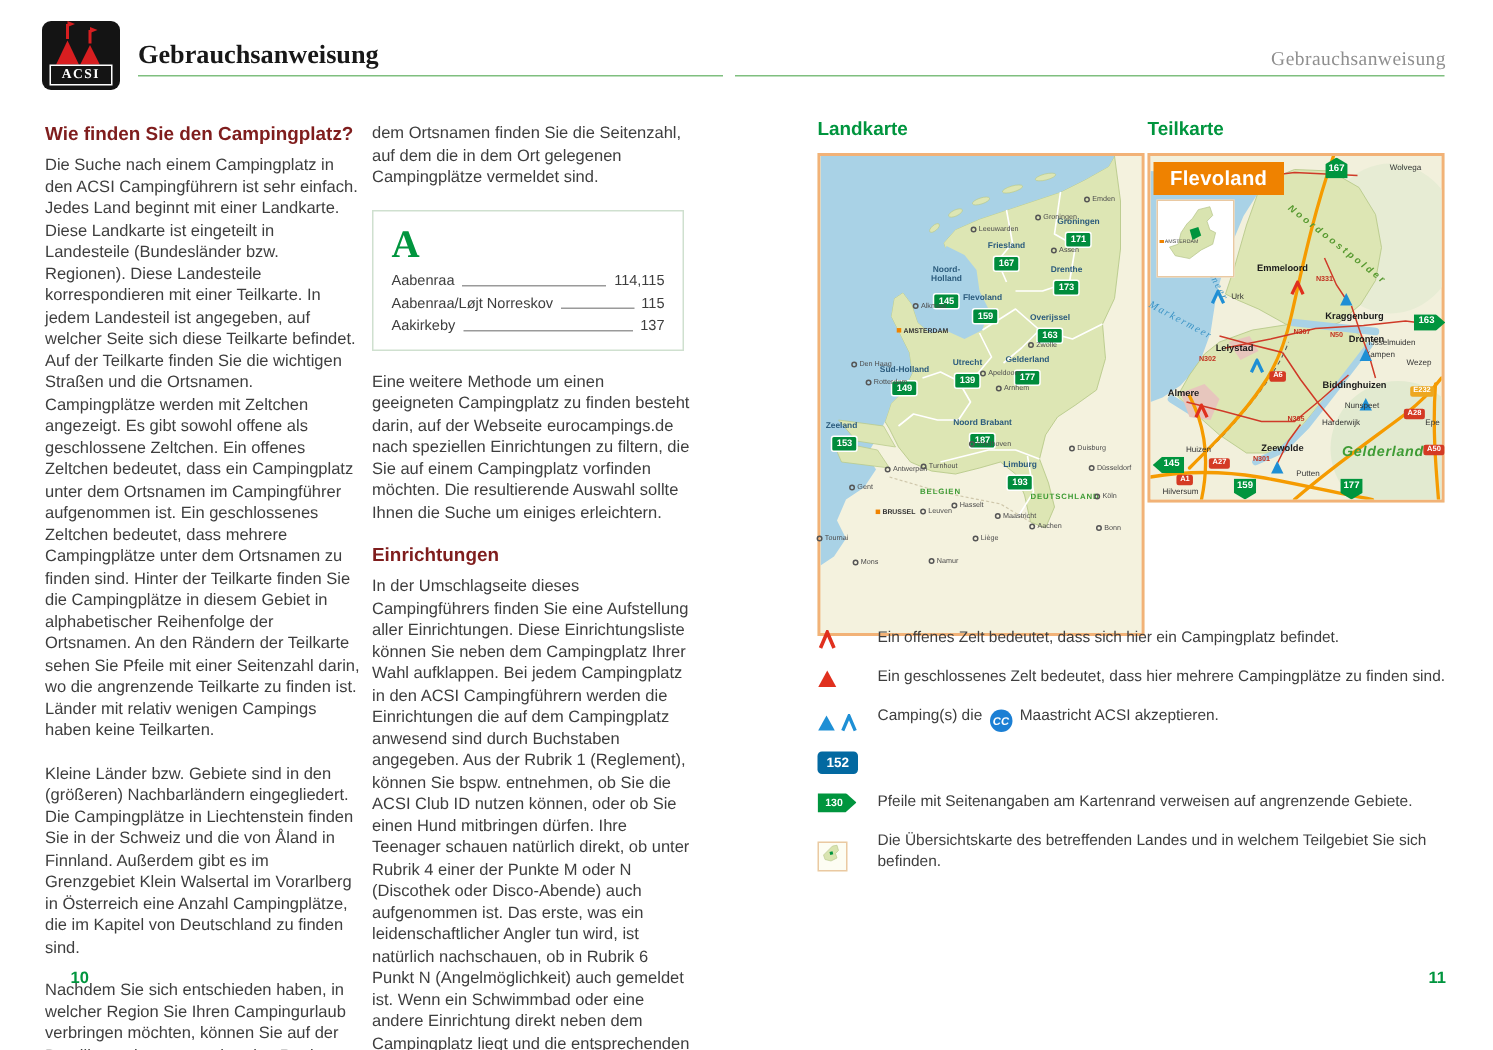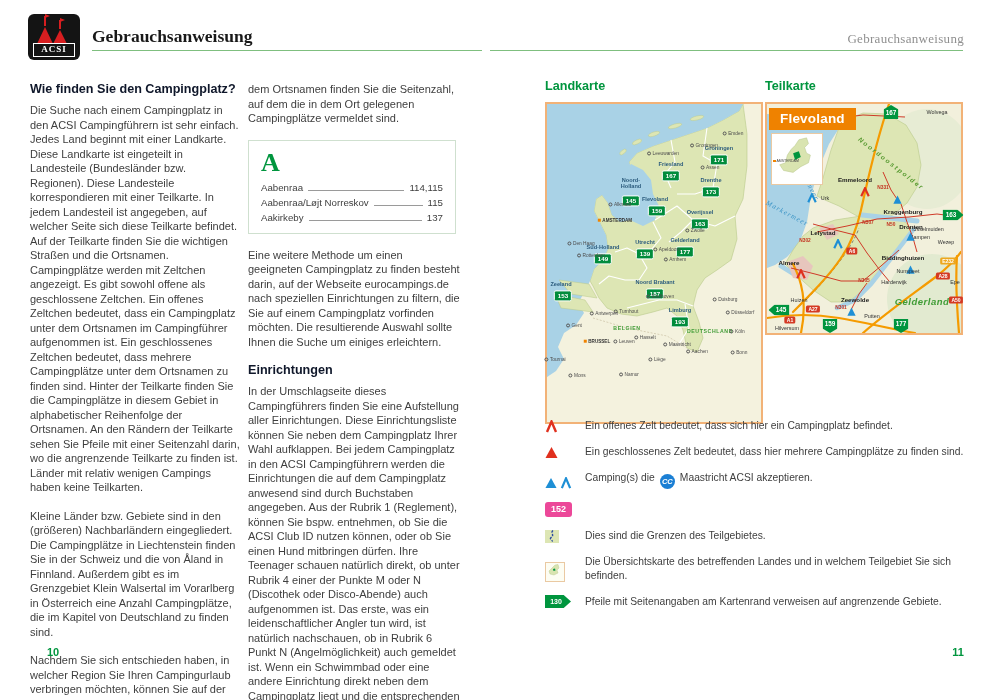--- a/index.html
+++ b/index.html
@@ -18,21 +18,21 @@
   .logo .f1{left:17px;top:0px;} .logo .f2{left:32px;top:4px;}
   .logo .acsi{position:absolute;left:5px;bottom:3px;width:40px;height:12px;background:#141414;border:1.4px solid #fff;
               color:#fff;font:700 9px/11px "Liberation Serif",serif;text-align:center;letter-spacing:1px;}
   .title-left{position:absolute;left:92px;top:26px;font:700 17.5px "Liberation Serif",serif;color:#181818;}
   .title-right{position:absolute;right:31px;top:31px;font:13px "Liberation Serif",serif;color:#8f8f8f;letter-spacing:.3px;}
   .rule{position:absolute;top:50px;height:1px;background:#7fbf7f;}
   .rule-l{left:92px;width:390px;} .rule-r{left:490px;width:473px;}
   
   .col{position:absolute;top:82px;}
   .col1{left:30px;width:211px;} .col2{left:248px;width:212px;}
-  .h-green{font-size:12.6px;font-weight:700;color:#0f172a;margin:0 0 7px;}
+  .h-green{font-size:12.6px;font-weight:700;color:#7f1d1d;margin:0 0 7px;}
   .col p{margin:0 0 14px;font-size:11px;line-height:14.5px;}
   
   .regbox{border:1px solid #cfe0cf;background:#fff;padding:7px 12px 10px;margin:2px 4px 14px 0;}
   .reg-letter{font:700 26px "Liberation Serif",serif;color:#00953e;margin-bottom:4px;}
   .reg-row{display:flex;align-items:flex-end;font-size:9.7px;color:#3e3e3e;margin-top:4px;}
   .reg-line{flex:1;border-bottom:1px solid #9a9a9a;margin:0 5px 2px;}
   
   .map-h{position:absolute;top:79px;font-size:12.6px;font-weight:700;color:#00953e;}
   .lk-h{left:545px;} .tk-h{left:765px;}
   .map{position:absolute;border:2px solid #f2b277;background:#f4f2de;}
@@ -66,21 +66,21 @@
   .banner{position:absolute;left:2px;top:4px;background:#ef8200;color:#fff;font:700 13.5px "Liberation Sans",sans-serif;
           padding:3px 11px 4px;letter-spacing:.2px;}
   .inset{position:absolute;left:4px;top:29px;width:50px;height:50px;background:#fff;border:1px solid #eac9a2;}
   .inset-city{position:absolute;left:1px;top:25px;font-size:3.5px;color:#444;}
   .inset-city::before{content:"";display:inline-block;width:2.5px;height:2.5px;background:#f08300;margin-right:1px;}
   
   .legende{position:absolute;left:545px;top:419px;width:426px;}
   .leg-row{display:flex;align-items:flex-end;margin-bottom:12.5px;}
   .leg-ic{width:40px;flex:none;display:flex;align-items:center;gap:3px;}
   .leg-tx{flex:1;font-size:10.3px;line-height:13.5px;color:#3e3e3e;}
-  .leg-badge{background:#ec4899;color:#fff;font:700 9px/1 "Liberation Sans",sans-serif;border-radius:3px;padding:3px 6px;}
+  .leg-badge{background:#0369a1;color:#fff;font:700 9px/1 "Liberation Sans",sans-serif;border-radius:3px;padding:3px 6px;}
   .leg-arrow{width:26px;height:13px;background:#00953e;color:#fff;font:700 7px/13px "Liberation Sans",sans-serif;
              text-align:center;clip-path:polygon(0 0,72% 0,100% 50%,72% 100%,0 100%);padding-right:4px;box-sizing:border-box;}
   .leg-border-ic{width:14px;height:13px;background:#dde6b4;display:flex;align-items:center;justify-content:center;}
   .leg-map-ic{width:18px;height:18px;background:#fdfdf3;border:1px solid #eac9a2;position:relative;}
   .cc{display:inline-block;width:15px;height:15px;background:#1b7fd4;border-radius:50%;color:#fff;
       font:700 italic 7.5px/15px "Liberation Sans",sans-serif;text-align:center;vertical-align:-3px;margin:0 5px;}
   
   .pg{position:absolute;top:646px;font:700 11px "Liberation Sans",sans-serif;color:#00953e;}
   .pg-l{left:47px;} .pg-r{right:31px;}
 </style>
@@ -398,47 +398,37 @@
       </span>
       <span class="leg-tx"><span>Camping(s) die</span><span class="cc">CC</span><span>Maastricht ACSI akzeptieren.</span></span>
     </div>
 
     <div class="leg-row">
       <span class="leg-ic">
         <span class="leg-badge">152</span>
       </span>
     </div>
 
-    <div class="leg-row">
-      <span class="leg-ic">
-        <span class="leg-border-ic">
-          <svg width="10" height="12" viewBox="0 0 10 12">
-              <path d="M6,0.5 C3,3 8,5 4,7.5 C2,9 6,10 5,11.5" fill="none" stroke="#2a4ba0" stroke-width="1.4" stroke-dasharray="2.5,1.2"></path>
-            </svg>
-        </span>
-      </span>
-      <span class="leg-tx">Dies sind die Grenzen des Teilgebietes.</span>
+
+    <div class="leg-row">
+      <span class="leg-ic">
+        <span class="leg-arrow">130</span>
+      </span>
+      <span class="leg-tx">Pfeile mit Seitenangaben am Kartenrand verweisen auf angrenzende Gebiete.</span>
     </div>
 
     <div class="leg-row">
       <span class="leg-ic">
         <span class="leg-map-ic">
           <svg width="16" height="16" viewBox="0 0 16 16">
             <path d="M9,2 L12,1.5 L13,5 L11,7 L12,10 L8,12 L4,11 L3,8 L5,6 L7,4 Z" fill="#d9e4b0" stroke="#b5c48a" stroke-width="0.4"></path>
             <path d="M7,6 L9,5.5 L9.5,7.5 L7.5,8 Z" fill="#00953e"></path>
           </svg>
         </span>
       </span>
       <span class="leg-tx">Die Übersichtskarte des betreffenden Landes und in welchem Teilgebiet Sie sich befinden.</span>
     </div>
-
-    <div class="leg-row">
-      <span class="leg-ic">
-        <span class="leg-arrow">130</span>
-      </span>
-      <span class="leg-tx">Pfeile mit Seitenangaben am Kartenrand verweisen auf angrenzende Gebiete.</span>
-    </div>
   </div>
 
   <div class="pg pg-l">10</div>
   <div class="pg pg-r">11</div>
 
 </div>
 
 </body></html>

